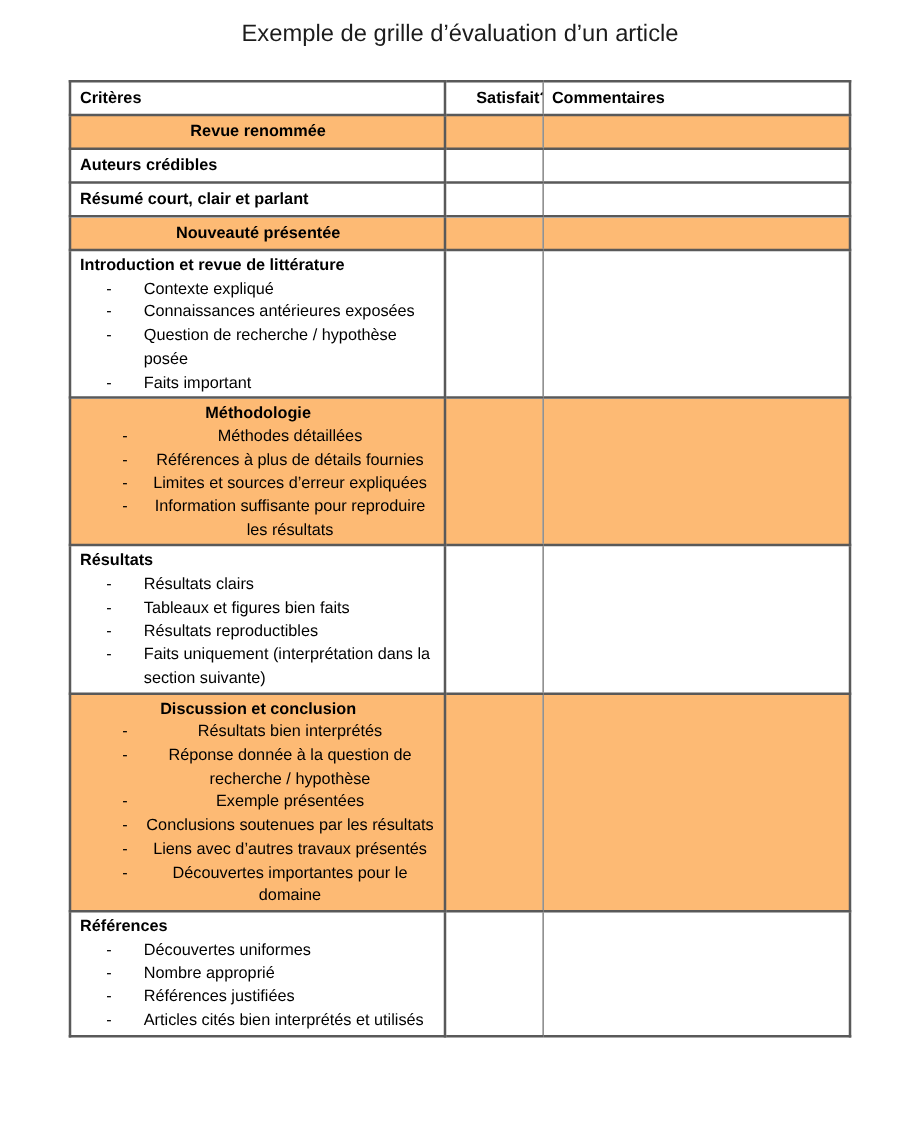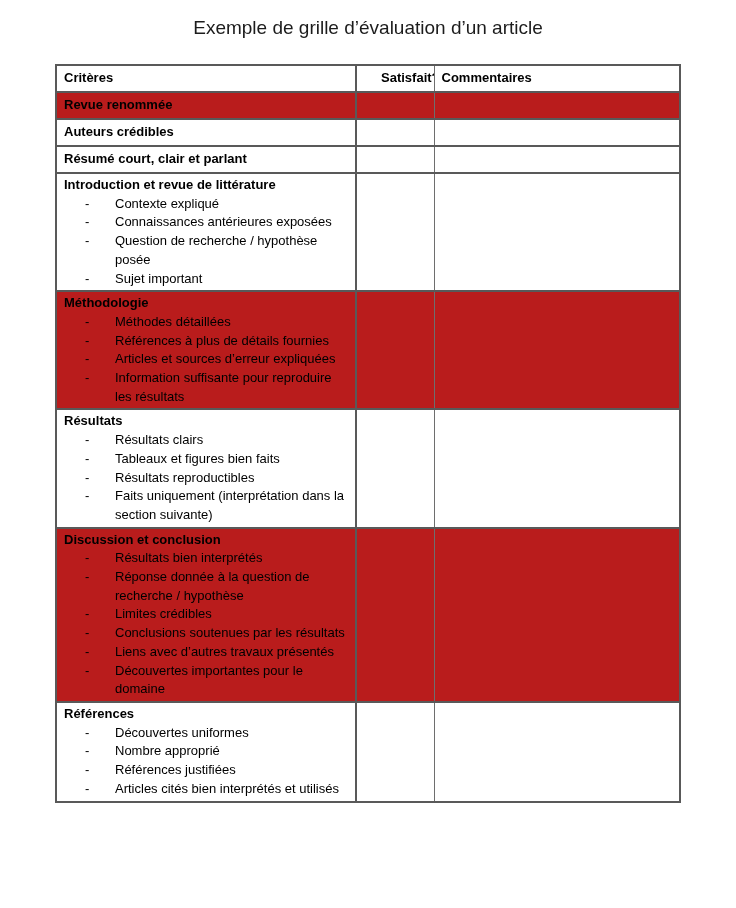--- a/index.html
+++ b/index.html
@@ -50,21 +50,21 @@
     border-left: 1px solid #14532d;
   }
   table.grid th {
     background: #ffffff;
     font-weight: bold;
     text-align: left;
     height: 21px;
     vertical-align: middle;
   }
   tr.simple td { height: 21px; vertical-align: middle; }
-  tr.shaded td { background: #b91c1c; }
+  tr.shaded td { background: #fdba74; text-align: center; }
   .crit-title {
     font-weight: bold;
   }
   .sub {
     display: flex;
     align-items: flex-start;
   }
   .sub .dash {
     flex: 0 0 30px;
     margin-left: 21px;
@@ -109,57 +109,64 @@
           <td class="cell-satisfied"></td>
           <td class="cell-comments"></td>
         </tr>
         <tr class="plain simple">
           <td class="cell-criteria">
             <div class="crit-title">Résumé court, clair et parlant</div>
           </td>
           <td class="cell-satisfied"></td>
           <td class="cell-comments"></td>
         </tr>
+        <tr class="shaded simple">
+          <td class="cell-criteria">
+            <div class="crit-title">Nouveauté présentée</div>
+          </td>
+          <td class="cell-satisfied"></td>
+          <td class="cell-comments"></td>
+        </tr>
         <tr class="plain">
           <td class="cell-criteria">
             <div class="crit-title">Introduction et revue de littérature</div>
             <div class="sub">
               <span class="dash">-</span>
               <span class="txt">Contexte expliqué</span>
             </div>
             <div class="sub">
               <span class="dash">-</span>
               <span class="txt">Connaissances antérieures exposées</span>
             </div>
             <div class="sub">
               <span class="dash">-</span>
               <span class="txt">Question de recherche / hypothèse posée</span>
             </div>
             <div class="sub">
               <span class="dash">-</span>
-              <span class="txt">Sujet important</span>
+              <span class="txt">Faits important</span>
             </div>
           </td>
           <td class="cell-satisfied"></td>
           <td class="cell-comments"></td>
         </tr>
         <tr class="shaded">
           <td class="cell-criteria">
             <div class="crit-title">Méthodologie</div>
             <div class="sub">
               <span class="dash">-</span>
               <span class="txt">Méthodes détaillées</span>
             </div>
             <div class="sub">
               <span class="dash">-</span>
               <span class="txt">Références à plus de détails fournies</span>
             </div>
             <div class="sub">
               <span class="dash">-</span>
-              <span class="txt">Articles et sources d’erreur expliquées</span>
+              <span class="txt">Limites et sources d’erreur expliquées</span>
             </div>
             <div class="sub">
               <span class="dash">-</span>
               <span class="txt">Information suffisante pour reproduire les résultats</span>
             </div>
           </td>
           <td class="cell-satisfied"></td>
           <td class="cell-comments"></td>
         </tr>
         <tr class="plain">
@@ -191,21 +198,21 @@
             <div class="sub">
               <span class="dash">-</span>
               <span class="txt">Résultats bien interprétés</span>
             </div>
             <div class="sub">
               <span class="dash">-</span>
               <span class="txt">Réponse donnée à la question de recherche / hypothèse</span>
             </div>
             <div class="sub">
               <span class="dash">-</span>
-              <span class="txt">Limites crédibles</span>
+              <span class="txt">Exemple présentées</span>
             </div>
             <div class="sub">
               <span class="dash">-</span>
               <span class="txt">Conclusions soutenues par les résultats</span>
             </div>
             <div class="sub">
               <span class="dash">-</span>
               <span class="txt">Liens avec d’autres travaux présentés</span>
             </div>
             <div class="sub">

